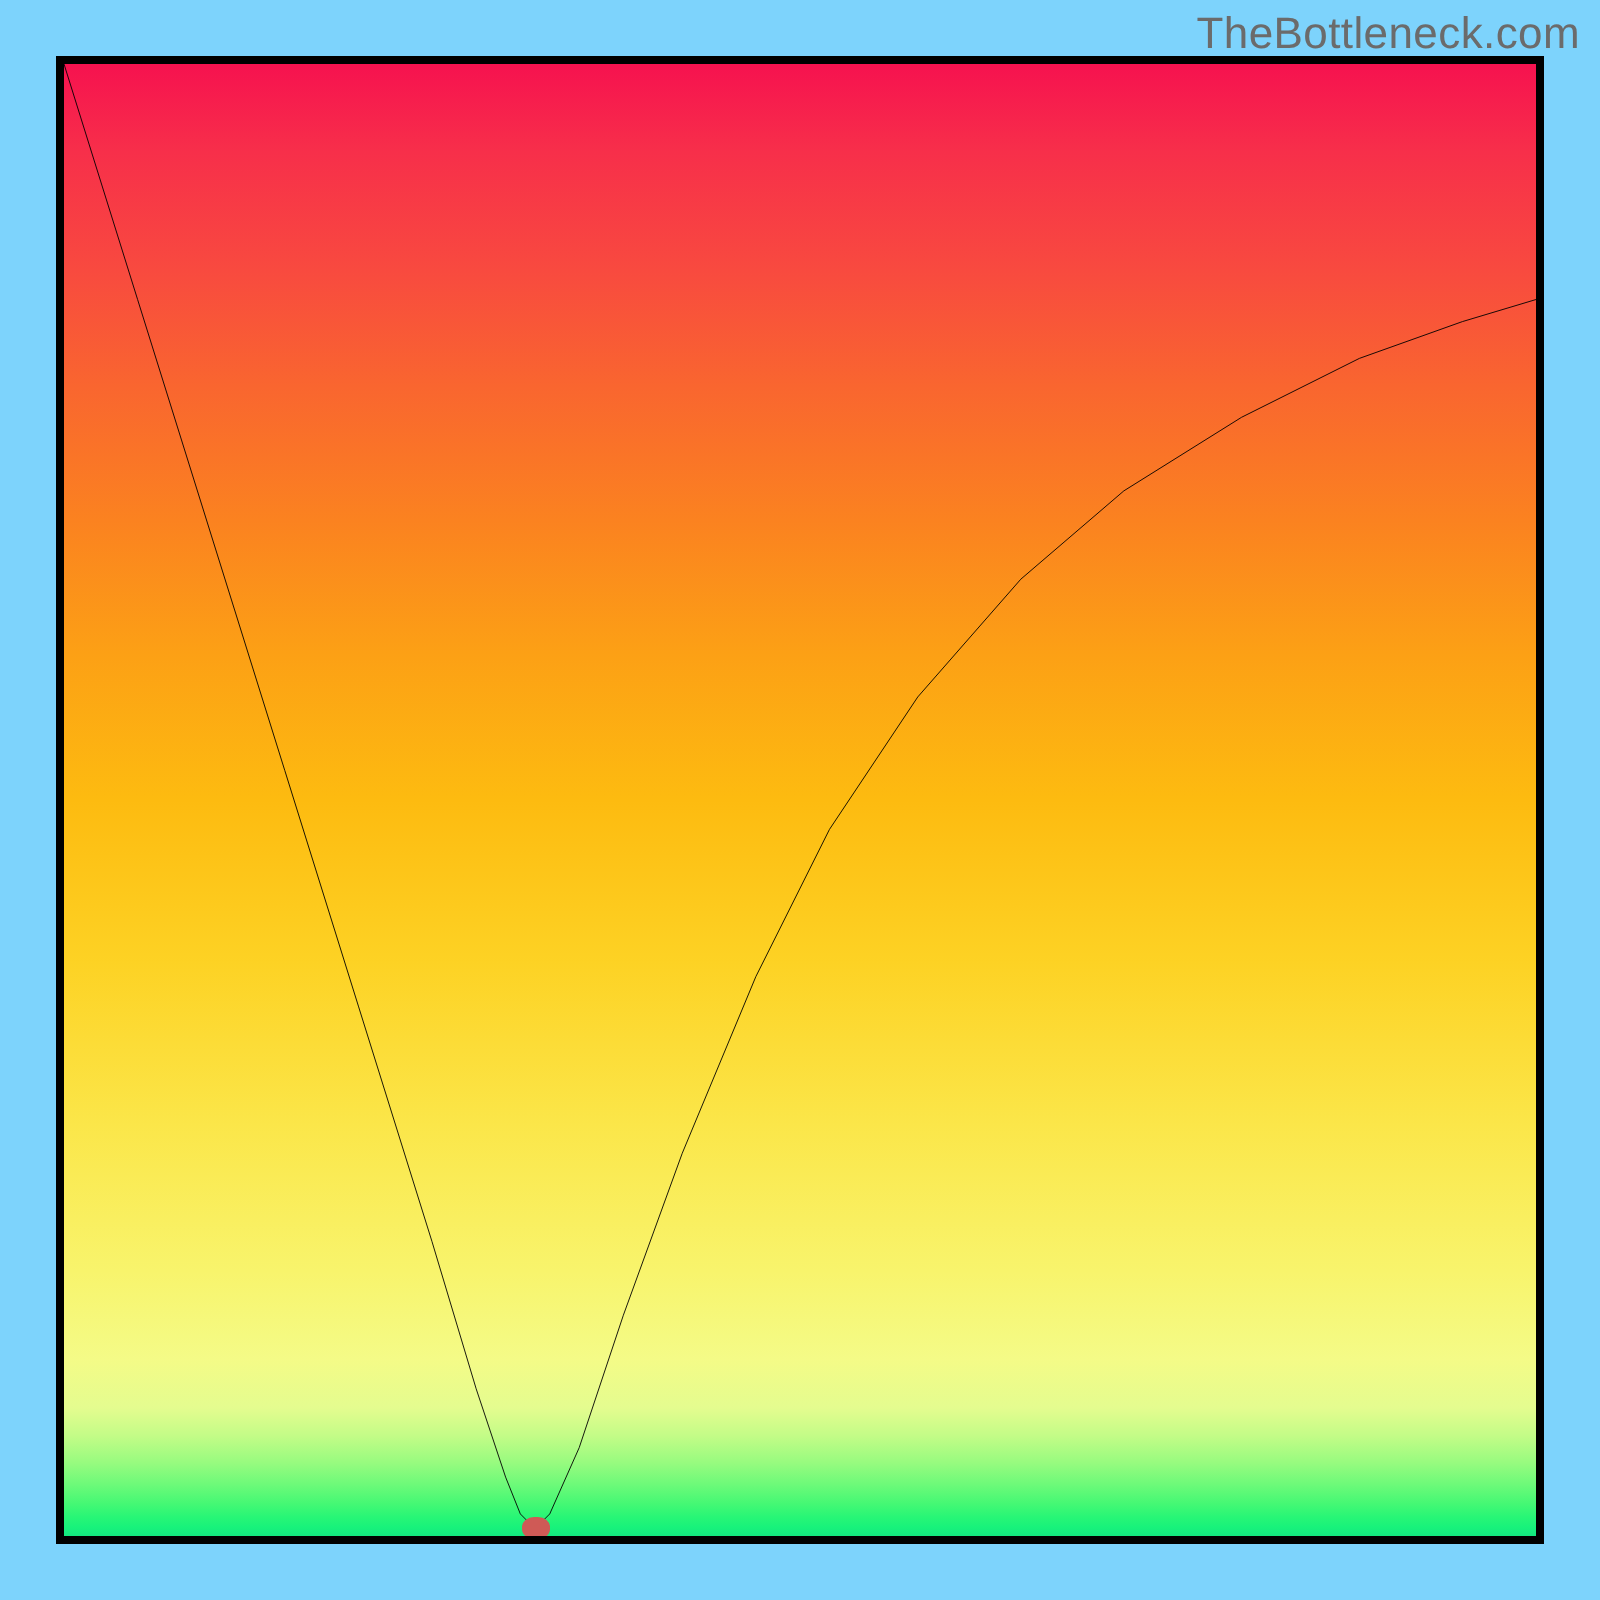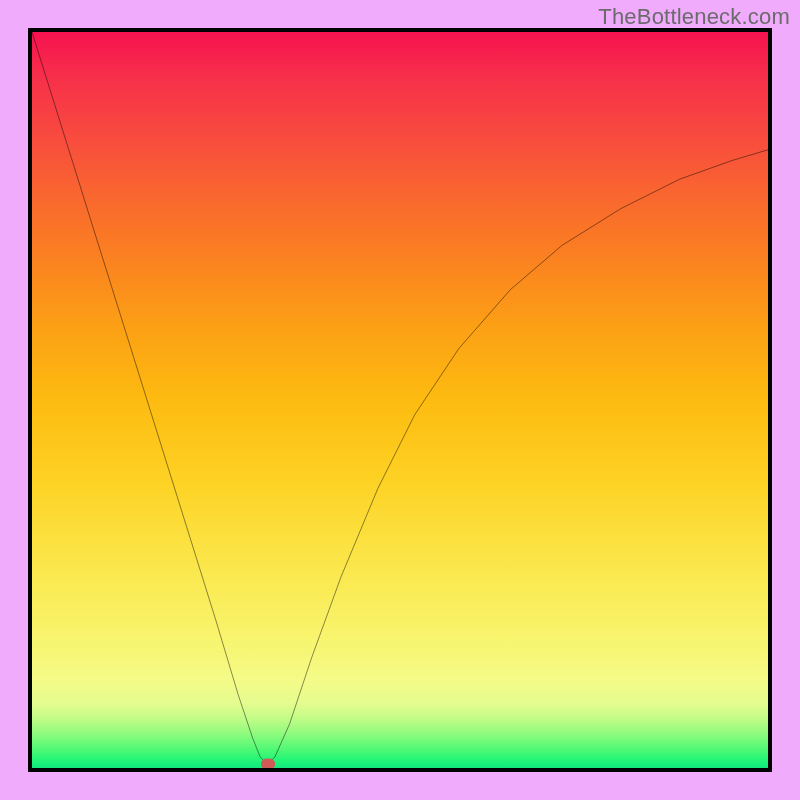--- a/index.html
+++ b/index.html
@@ -8,21 +8,21 @@
     width: 800px;
     height: 800px;
     overflow: hidden;
     background: #000;
     font-family: Arial, Helvetica, sans-serif;
   }
   .frame {
     position: relative;
     width: 800px;
     height: 800px;
-    background: #f0abfc;
+    background: #7dd3fc;
   }
   .watermark {
     position: absolute;
     top: 4px;
     right: 10px;
     color: #6b6b6b;
     font-size: 22px;
     font-weight: 500;
     letter-spacing: 0.2px;
     z-index: 5;

